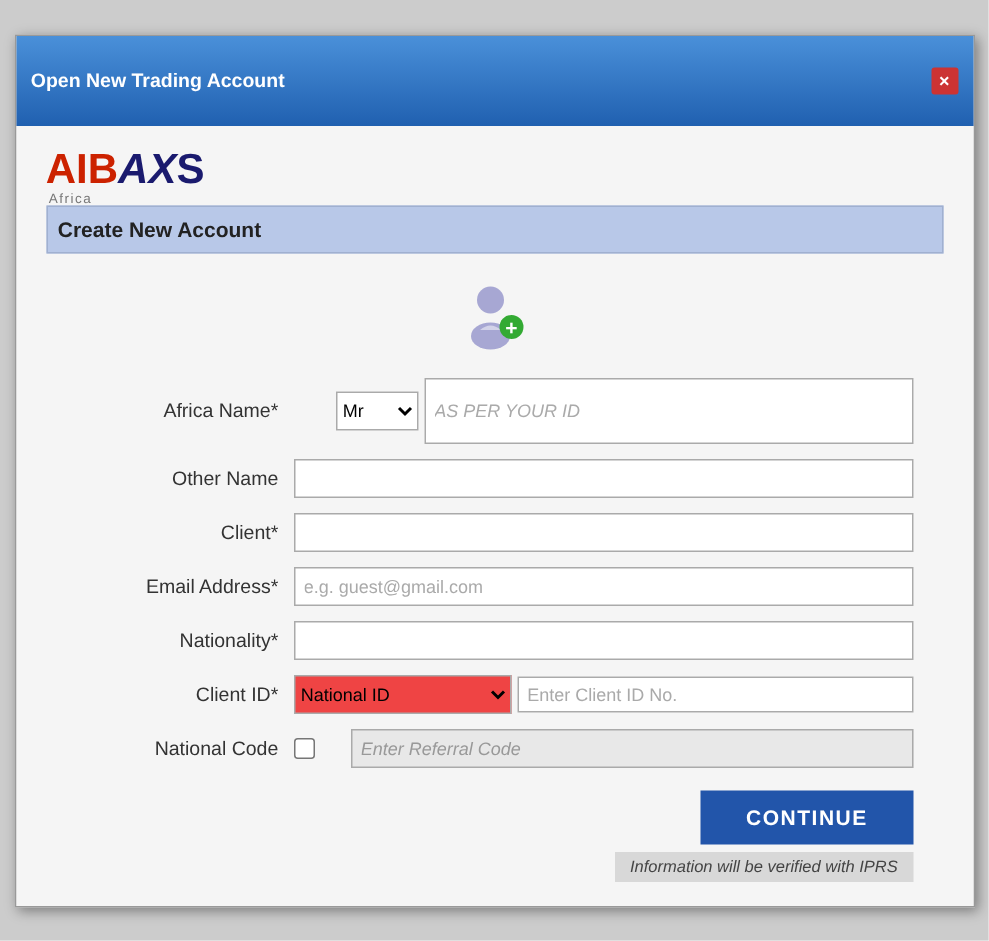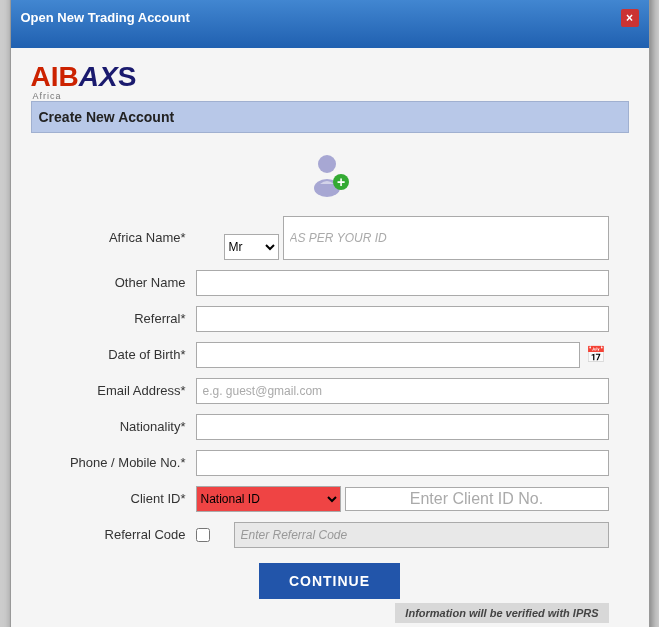--- a/index.html
+++ b/index.html
@@ -93,21 +93,21 @@
       font-size: 12px;
       background: white;
       color: #333;
     }
     .form-input::placeholder {
       color: #aaa;
       font-style: normal;
     }
     .first-name-row {
       display: flex;
-      align-items: flex-end;
+      align-items: center;
       gap: 4px;
       flex: 1;
       padding-left: 28px;
     }
     .title-select {
       width: 55px;
       height: 26px;
       border: 1px solid #aaa;
       font-size: 12px;
       background: white;
@@ -160,23 +160,22 @@
       height: 26px;
       border: 1px solid #aaa;
       font-size: 12px;
       background: #ef4444;
     }
     .client-id-input {
       flex: 1;
       height: 24px;
       border: 1px solid #aaa;
       padding: 2px 6px;
-      font-size: 16px;
-      background: white;
-      text-align: center;
+      font-size: 12px;
+      background: white;
     }
     .client-id-input::placeholder {
       color: #aaa;
     }
     .referral-row {
       display: flex;
       align-items: center;
       gap: 24px;
       flex: 1;
     }
@@ -193,21 +192,21 @@
       font-size: 12px;
       background: #e8e8e8;
       color: #999;
     }
     .referral-input::placeholder {
       color: #999;
       font-style: italic;
     }
     .button-area {
       display: flex;
-      justify-content: center;
+      justify-content: flex-end;
       margin-top: 15px;
       padding-right: 0;
     }
     .continue-btn {
       background: #2255aa;
       color: white;
       border: none;
       padding: 10px 30px;
       font-size: 14px;
       font-weight: bold;
@@ -267,71 +266,60 @@
           <input type="text" class="first-name-input" placeholder="AS PER YOUR ID" style="">
         </div>
       </div>
 
       <div class="form-row">
         <div class="form-label">Other Name</div>
         <input type="text" class="form-input" style="">
       </div>
 
       <div class="form-row">
-        <div class="form-label">Referral*</div>
+        <div class="form-label">Client*</div>
         <input type="text" class="form-input" style="">
       </div>
 
-      <div class="form-row">
-        <div class="form-label">Date of Birth*</div>
-        <div class="dob-row">
-          <input type="text" class="dob-input" style="">
-          <button class="calendar-btn">📅</button>
-        </div>
-      </div>
 
       <div class="form-row">
         <div class="form-label">Email Address*</div>
         <input type="text" class="form-input" placeholder="e.g. guest@gmail.com" style="">
       </div>
 
       <div class="form-row">
         <div class="form-label">Nationality*</div>
         <input type="text" class="form-input" style="">
       </div>
 
-      <div class="form-row">
-        <div class="form-label">Phone / Mobile No.*</div>
-        <input type="text" class="form-input" style="">
-      </div>
 
       <div class="form-row">
         <div class="form-label">Client ID*</div>
         <div class="client-id-row">
           <select class="client-id-select">
             <option>National ID</option>
             <option>Passport</option>
             <option>Alien ID</option>
           </select>
           <input type="text" class="client-id-input" placeholder="Enter Client ID No." style="">
         </div>
       </div>
 
       <div class="form-row">
-        <div class="form-label">Referral Code</div>
+        <div class="form-label">National Code</div>
         <div class="referral-row">
           <input type="checkbox" class="referral-checkbox" style="">
           <input type="text" class="referral-input" disabled="" placeholder="Enter Referral Code" style="">
         </div>
       </div>
 
       <div class="clearfix">
         <div class="button-area">
           <button class="continue-btn">CONTINUE</button>
         </div>
-        <div style="text-align:right; margin-top:6px;font-weight:bold;">
+        <div style="text-align:right; margin-top:6px;">
           <span style="background:#d8d8d8; padding:4px 10px; font-size:11px; font-style:italic; color:#444;">Information will be verified with IPRS</span>
         </div>
       </div>
 
     </div>
   </div>
 </div>
 
 </body></html>

